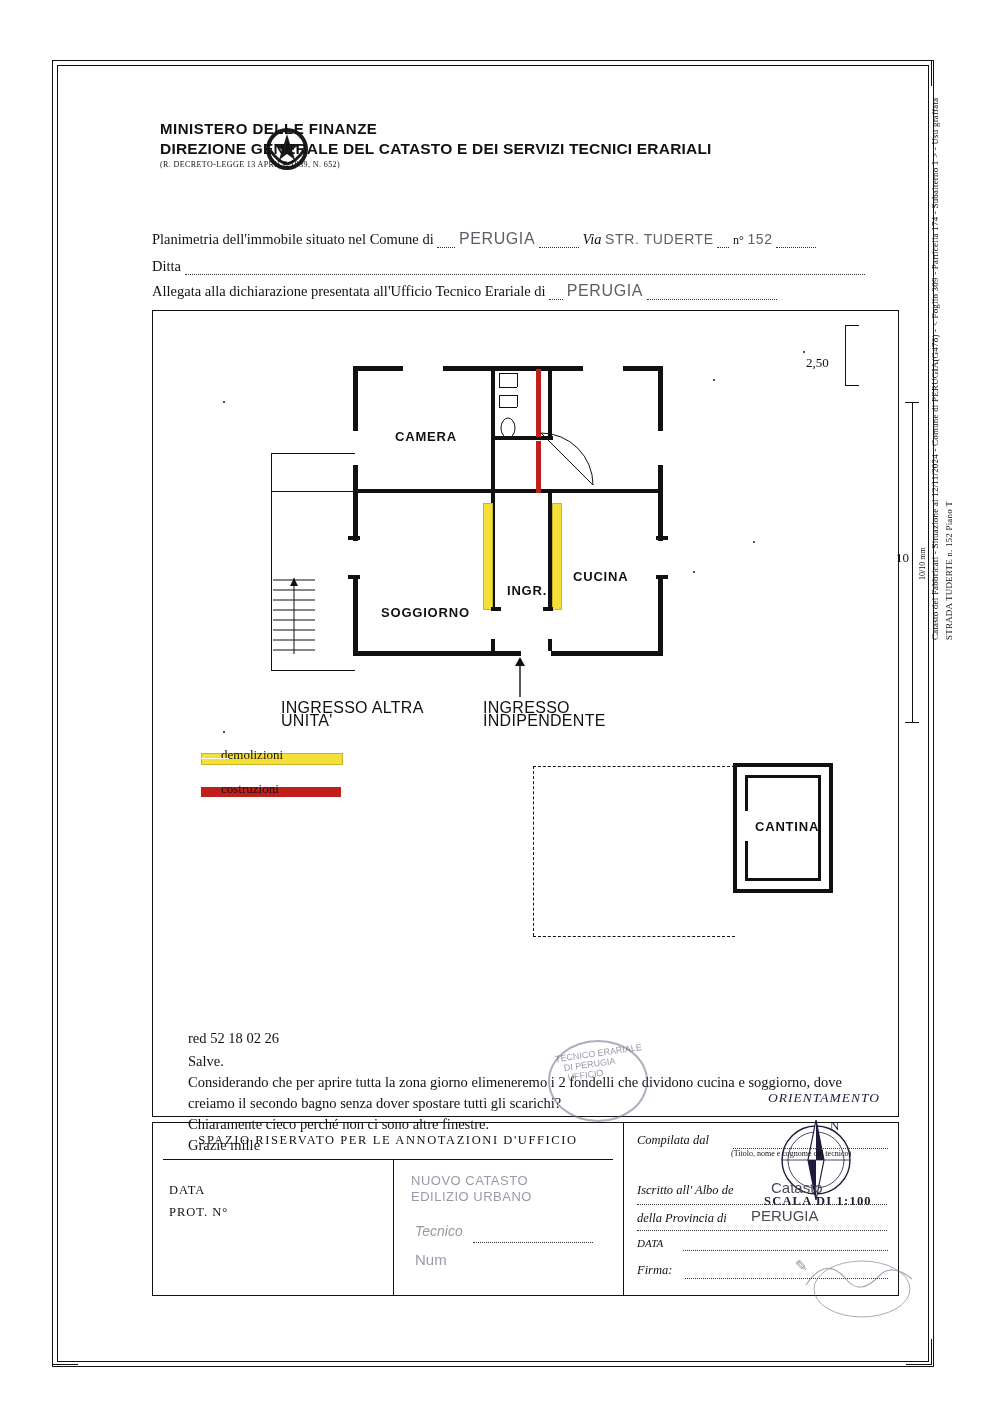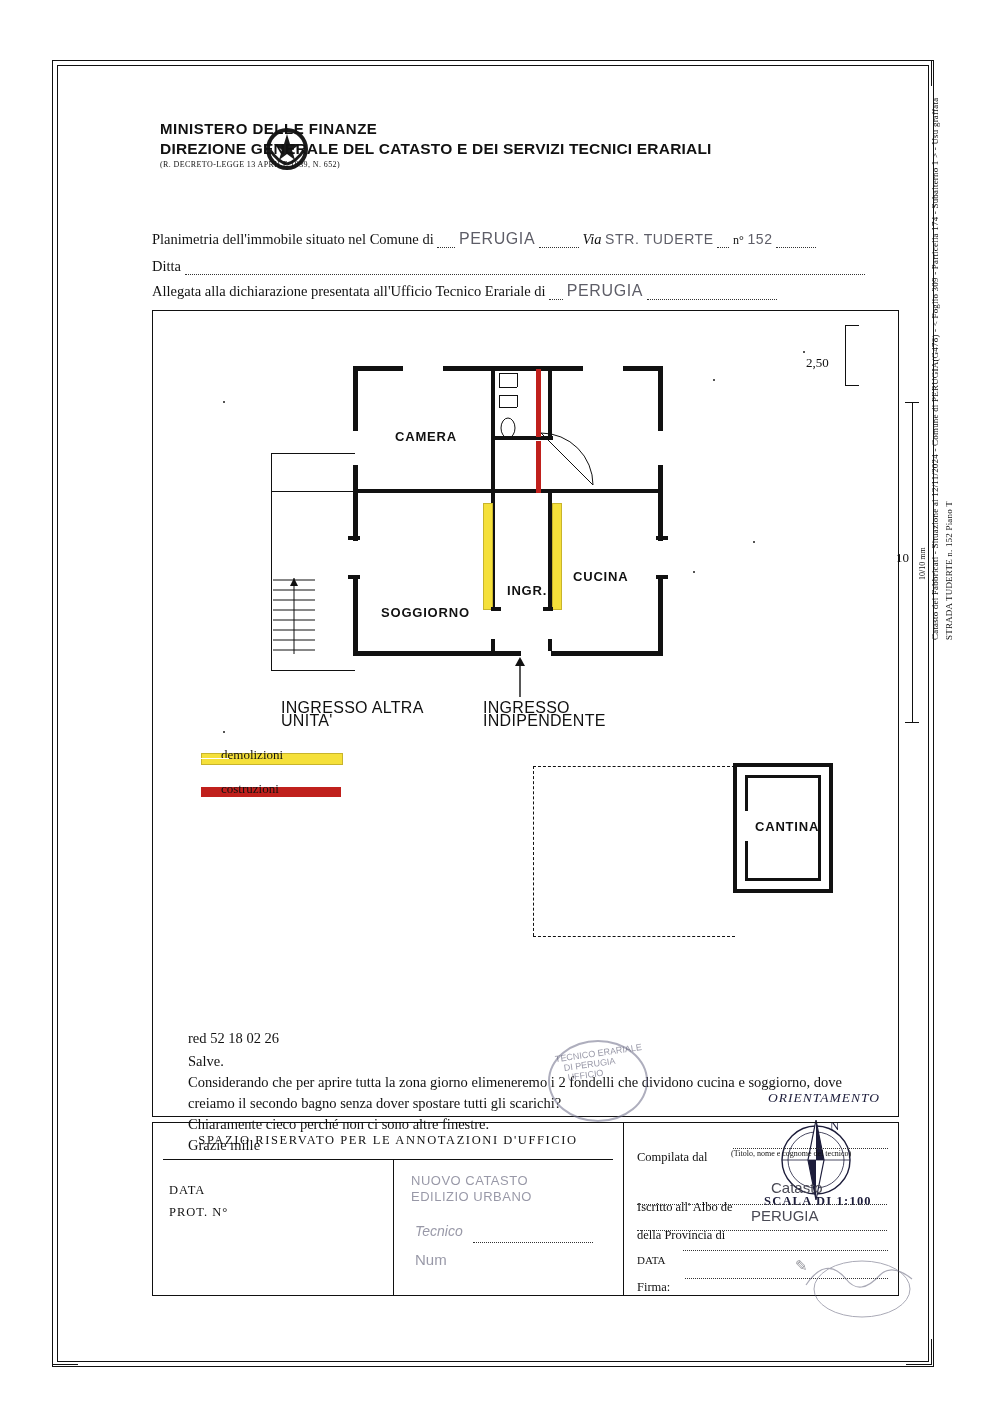--- a/index.html
+++ b/index.html
@@ -53,21 +53,21 @@
   .stamp{position:absolute;border:2px solid #6c6c86;border-radius:50%;color:#55556e;opacity:.55;}
   .stamp-txt{position:absolute;color:#55556e;opacity:.6;font-family:"Liberation Sans",sans-serif;}
 
   
   .officebox{position:absolute;left:152px;top:1122px;width:745px;height:172px;border:1px solid #111;}
   .ob-left{position:absolute;left:0;top:0;width:470px;height:172px;border-right:1px solid #111;}
   .ob-title{position:absolute;left:0;top:10px;width:470px;text-align:center;font-family:"Liberation Serif",serif;font-size:12.5px;letter-spacing:1.6px;}
   .ob-hr{position:absolute;left:10px;top:36px;width:450px;height:1px;background:#111;}
   .ob-v{position:absolute;left:240px;top:36px;width:1px;height:136px;background:#111;}
   .ob-lbl{position:absolute;font-family:"Liberation Serif",serif;font-size:12.5px;letter-spacing:1px;}
-  .ob-right-lbl{position:absolute;font-family:"Liberation Serif",serif;font-size:12.5px;margin-top:17px;}
+  .ob-right-lbl{position:absolute;font-family:"Liberation Serif",serif;font-style:italic;font-size:12.5px;}
   .ob-dot{position:absolute;border-bottom:1px dotted #333;height:1px;}
 
   
   .side{position:absolute;left:930px;top:640px;width:700px;transform:rotate(-90deg);transform-origin:0 0;font-size:9px;font-family:"Liberation Serif",serif;color:#111;letter-spacing:.2px;white-space:nowrap;}
   .side2{position:absolute;left:918px;top:580px;transform:rotate(-90deg);transform-origin:0 0;font-size:8px;font-family:"Liberation Serif",serif;color:#111;white-space:nowrap;}
 </style>
 </head>
 <body>
 
 <div class="page">

